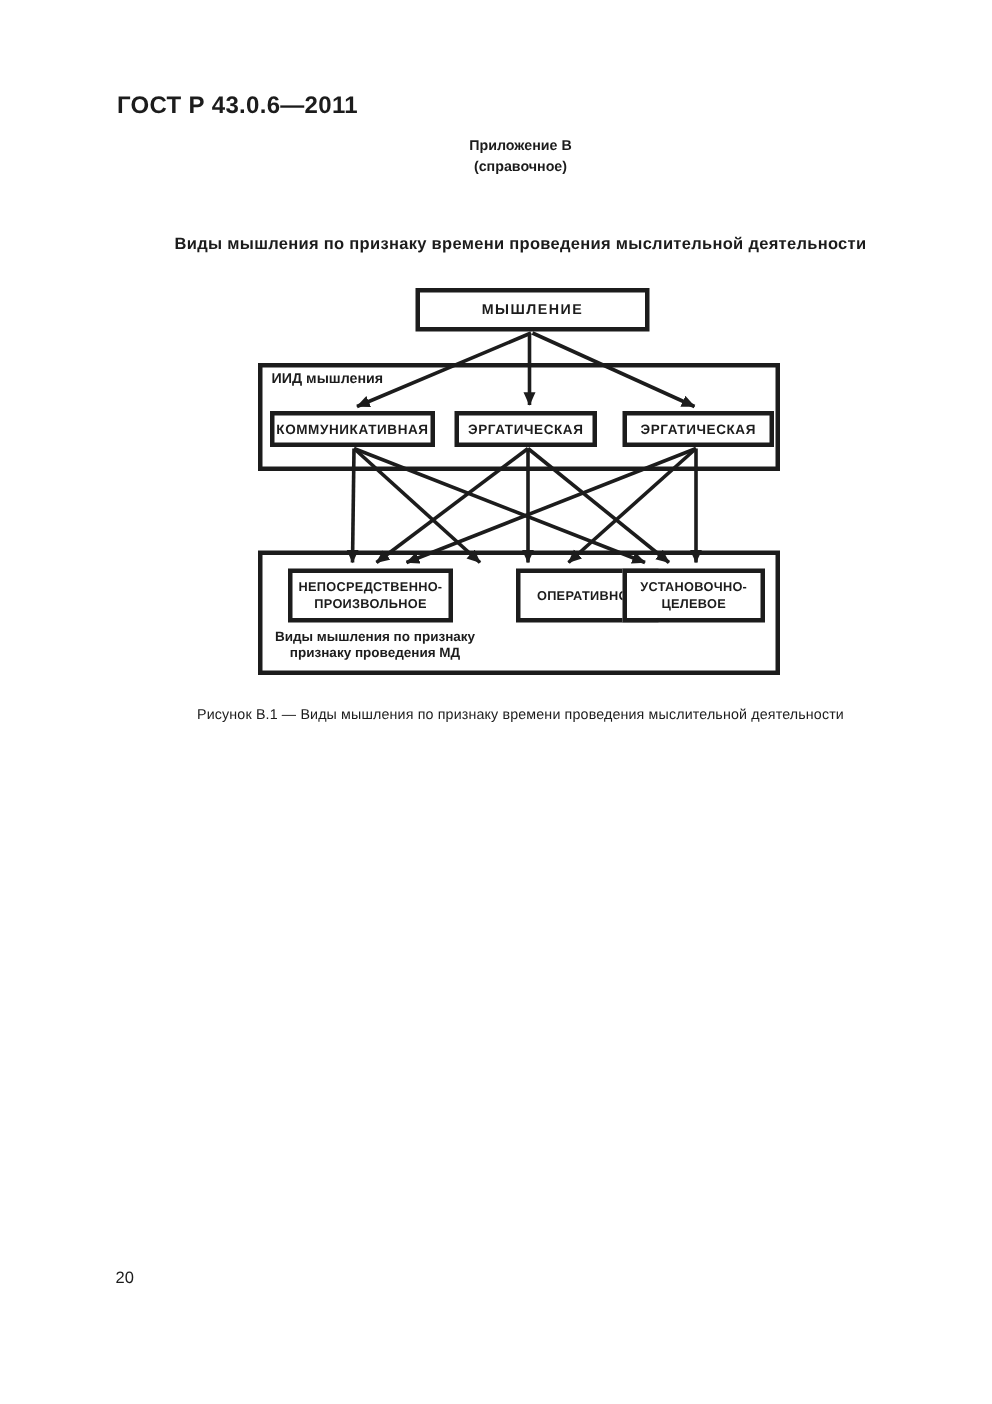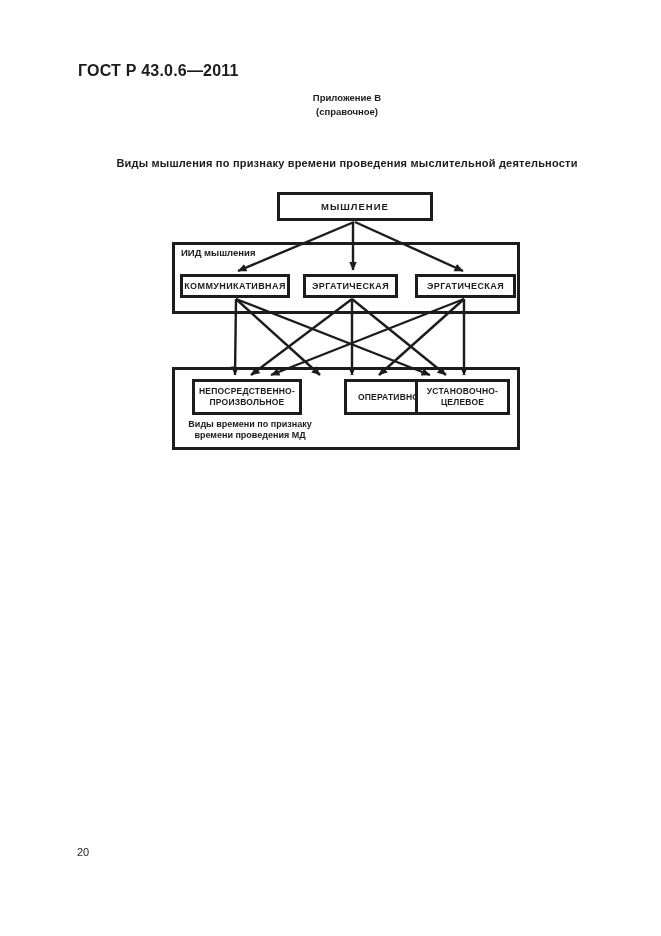--- a/index.html
+++ b/index.html
@@ -55,21 +55,21 @@
     <div>Приложение В</div>
     <div>(справочное)</div>
   </div>
 
   <div>
 
     <div class="frame iid-frame"></div>
     <div class="frame types-frame"></div>
 
     <div class="abs iid-label">ИИД мышления</div>
-    <div class="abs types-label">Виды времени по признаку времени проведения МД</div>
+    <div class="abs types-label">Виды мышления по признаку признаку проведения МД</div>
 
     <div class="node node-root">МЫШЛЕНИЕ</div>
 
     <div class="node node-iid iid-1">КОММУНИКАТИВНАЯ</div>
     <div class="node node-iid iid-2">ЭРГАТИЧЕСКАЯ</div>
     <div class="node node-iid iid-3">ЭРГАТИЧЕСКАЯ</div>
 
     <div class="node node-type type-1">НЕПОСРЕДСТВЕННО-ПРОИЗВОЛЬНОЕ</div>
     <div class="node node-type type-2">ОПЕРАТИВНОЕ</div>
     <div class="node node-type type-3">УСТАНОВОЧНО-ЦЕЛЕВОЕ</div>
@@ -92,15 +92,16 @@
         <line x1="352" y1="299" x2="251" y2="375"></line>
         <line x1="352" y1="299" x2="352" y2="375"></line>
         <line x1="352" y1="299" x2="446" y2="375"></line>
         <line x1="464" y1="299" x2="271" y2="375"></line>
         <line x1="464" y1="299" x2="379" y2="375"></line>
         <line x1="464" y1="299" x2="464" y2="375"></line>
       </g>
     </svg>
   </div>
 
+  <div class="abs centered caption">Рисунок В.1 — Виды мышления по признаку времени проведения мыслительной деятельности</div>
 
   <div class="abs page-number">20</div>
 </div>
 
 </body></html>

